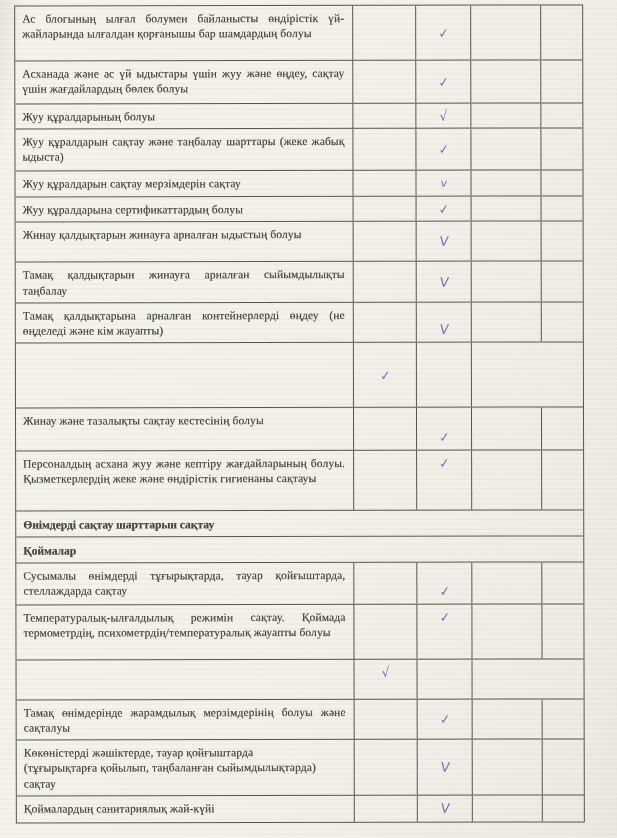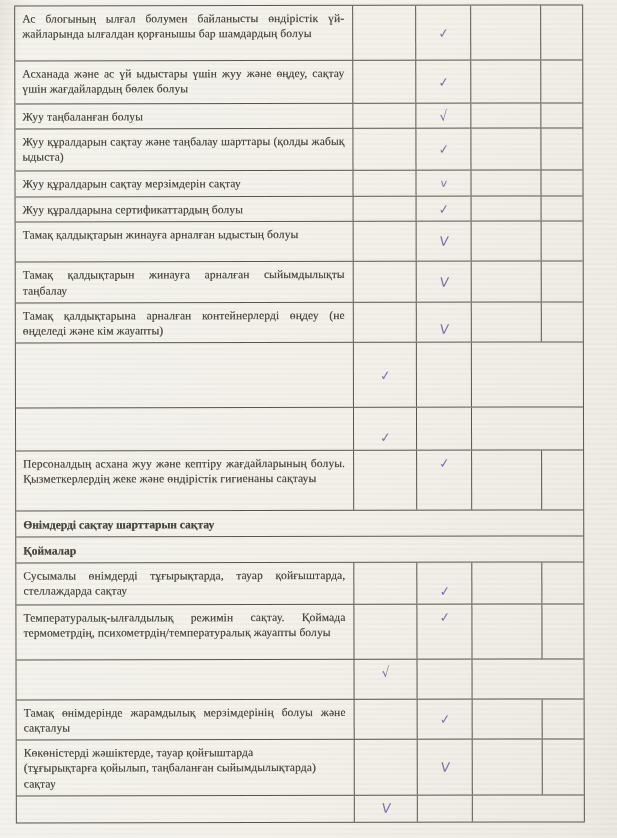--- a/index.html
+++ b/index.html
@@ -93,30 +93,30 @@
       <div class="row data">
         <div class="cell text">Асханада және ас үй ыдыстары үшін жуу және өңдеу, сақтау үшін жағдайлардың бөлек болуы</div>
         <div class="cell check"></div>
         <div class="cell check">
           <span class="mark gck">✓</span>
         </div>
         <div class="cell check"></div>
         <div class="cell check"></div>
       </div>
       <div class="row data">
-        <div class="cell text">Жуу таңбаланған болуы</div>
+        <div class="cell text">Жуу құралдарының болуы</div>
         <div class="cell check"></div>
         <div class="cell check">
           <span class="mark gsq">√</span>
         </div>
         <div class="cell check"></div>
         <div class="cell check"></div>
       </div>
       <div class="row data">
-        <div class="cell text">Жуу құралдарын сақтау және таңбалау шарттары (қолды жабық ыдыста)</div>
+        <div class="cell text">Жуу құралдарын сақтау және таңбалау шарттары (жеке жабық ыдыста)</div>
         <div class="cell check"></div>
         <div class="cell check">
           <span class="mark gck">✓</span>
         </div>
         <div class="cell check"></div>
         <div class="cell check"></div>
       </div>
       <div class="row data">
         <div class="cell text">Жуу құралдарын сақтау мерзімдерін сақтау</div>
         <div class="cell check"></div>
@@ -129,21 +129,21 @@
       <div class="row data">
         <div class="cell text">Жуу құралдарына сертификаттардың болуы</div>
         <div class="cell check"></div>
         <div class="cell check">
           <span class="mark gck">✓</span>
         </div>
         <div class="cell check"></div>
         <div class="cell check"></div>
       </div>
       <div class="row data">
-        <div class="cell text">Тамақ қалдықтарын жинауға арналған ыдыстың болуы</div>
+        <div class="cell text">Жинау қалдықтарын жинауға арналған ыдыстың болуы</div>
         <div class="cell check"></div>
         <div class="cell check">
           <span class="mark gV">V</span>
         </div>
         <div class="cell check"></div>
         <div class="cell check"></div>
       </div>
       <div class="row data">
         <div class="cell text">Тамақ қалдықтарын жинауға арналған сыйымдылықты таңбалау</div>
         <div class="cell check"></div>
@@ -164,20 +164,21 @@
       </div>
       <div class="row data">
         <div class="cell check"></div>
         <div class="cell check">
           <span class="mark gck">✓</span>
         </div>
         <div class="cell check"></div>
         <div class="cell check"></div>
       </div>
       <div class="row data">
+        <div class="cell text">Жинау және тазалықты сақтау кестесінің болуы</div>
         <div class="cell check"></div>
         <div class="cell check bottom">
           <span class="mark gck">✓</span>
         </div>
         <div class="cell check"></div>
         <div class="cell check"></div>
       </div>
       <div class="row data">
         <div class="cell text">Персоналдың асхана жуу және кептіру жағдайларының болуы. Қызметкерлердің жеке және өндірістік гигиенаны сақтауы</div>
         <div class="cell check"></div>
@@ -233,20 +234,21 @@
 (тұғырықтарға қойылып, таңбаланған сыйымдылықтарда)
 сақтау</div>
         <div class="cell check"></div>
         <div class="cell check">
           <span class="mark gV">V</span>
         </div>
         <div class="cell check"></div>
         <div class="cell check"></div>
       </div>
       <div class="row data">
+        <div class="cell text">Қоймалардың санитариялық жай-күйі</div>
         <div class="cell check"></div>
         <div class="cell check">
           <span class="mark gV">V</span>
         </div>
         <div class="cell check"></div>
         <div class="cell check"></div>
       </div>
     </div>
 </div>
 

